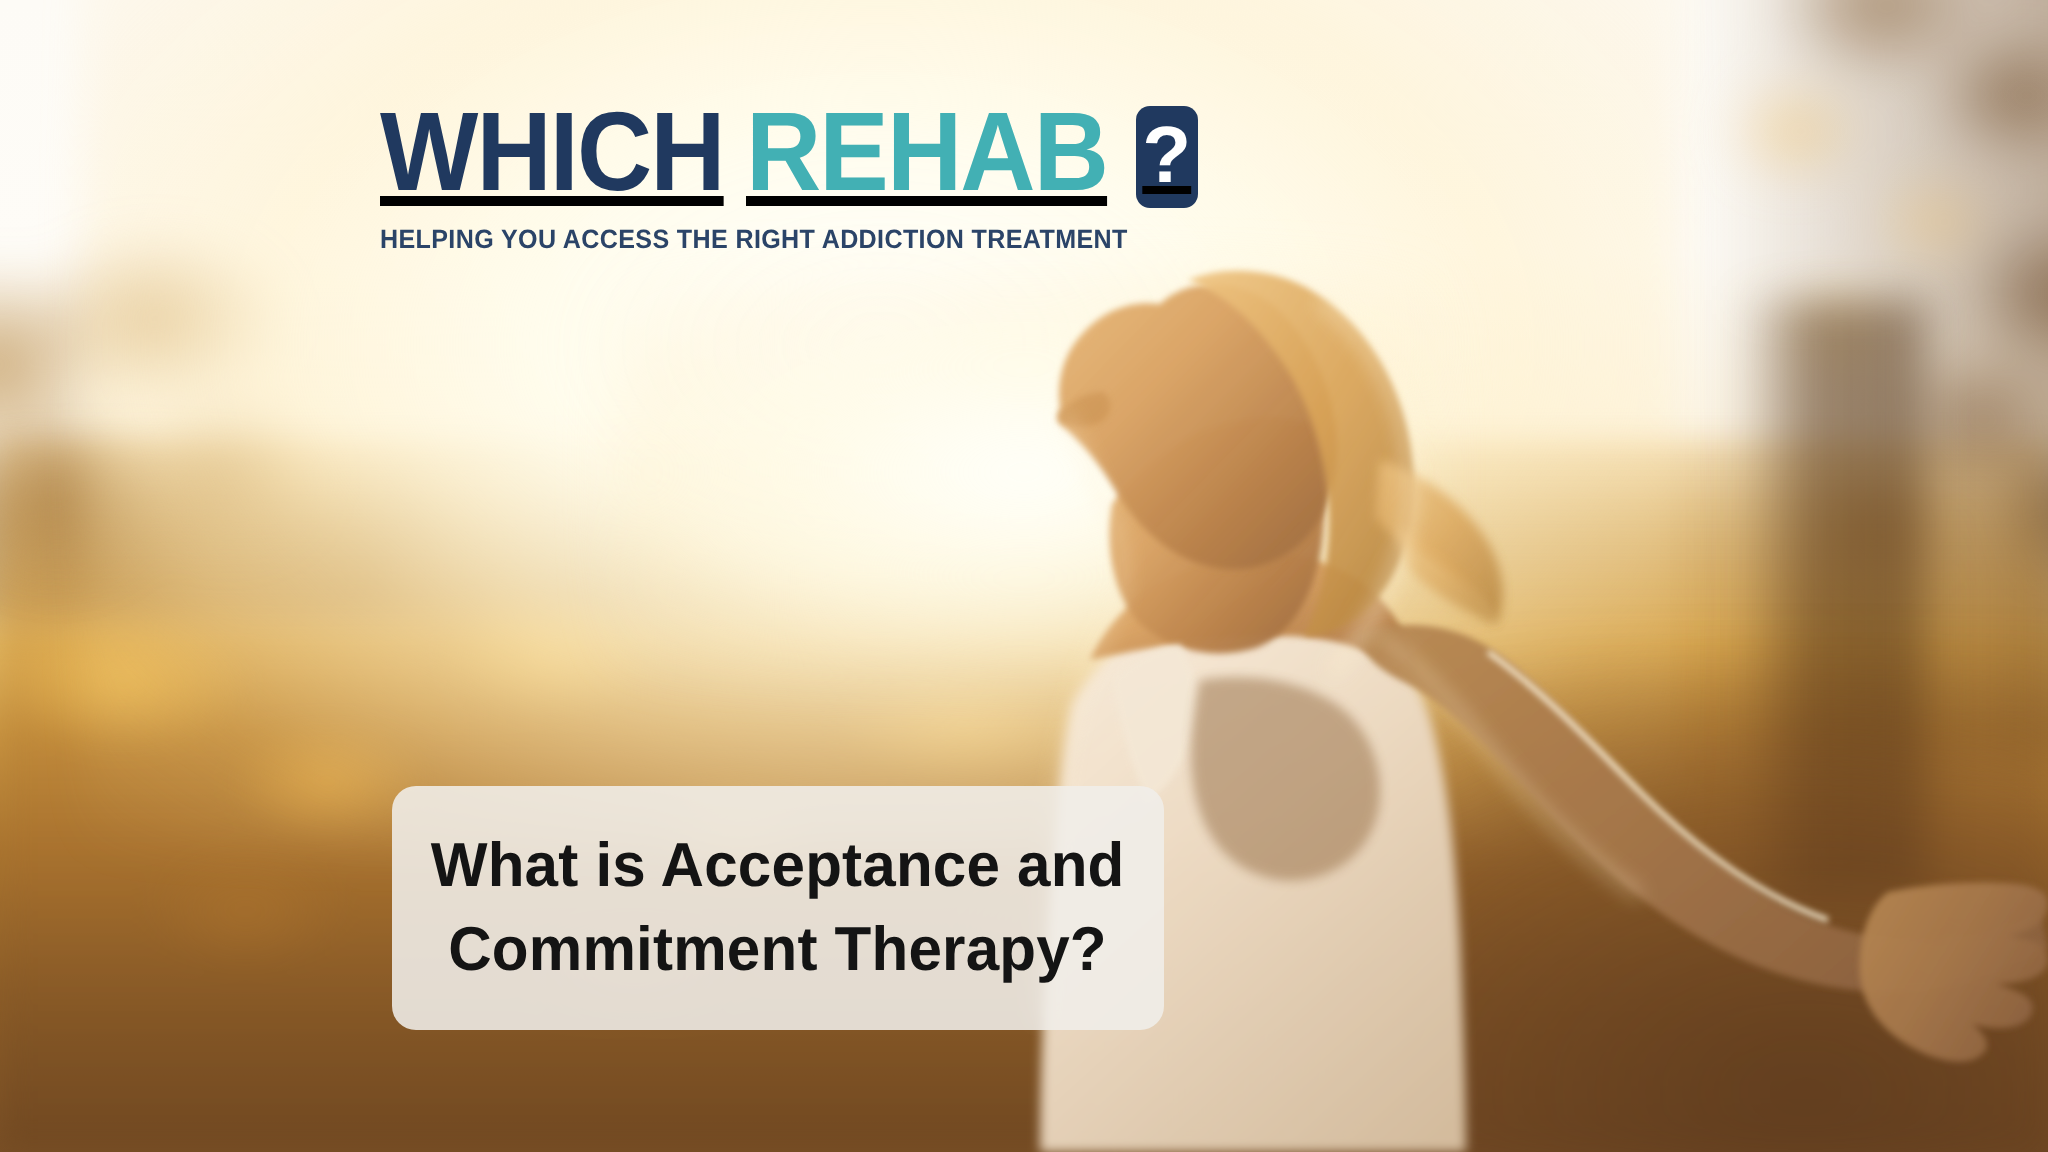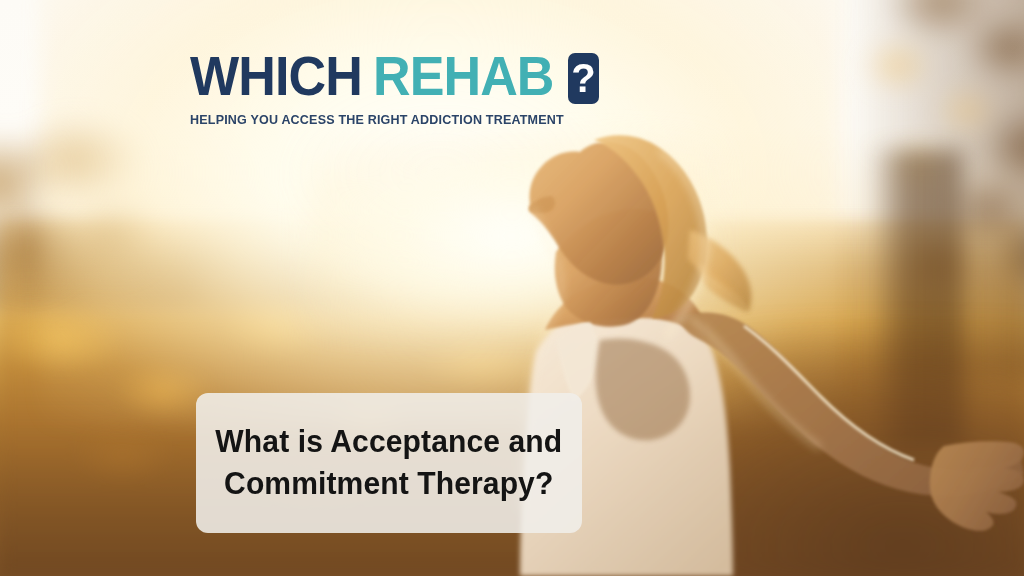--- a/index.html
+++ b/index.html
@@ -153,20 +153,21 @@
   .logo {
     position: absolute;
     left: 190px; top: 48px;
     width: 300px;
   }
   .logo-wordmark {
     display: flex;
     align-items: flex-end;
     line-height: 1;
     white-space: nowrap;
+    text-decoration: underline;
   }
   .logo-which, .logo-rehab {
     font-family: "Liberation Sans Narrow", "Liberation Sans", sans-serif;
     font-weight: 700;
     font-size: 56px;
     letter-spacing: -1px;
     transform: scaleX(0.93);
     transform-origin: left center;
   }
   .logo-which { color: #20395f; }
@@ -198,21 +199,21 @@
     letter-spacing: 0.2px;
     transform: scaleX(0.95);
     transform-origin: left center;
     white-space: nowrap;
   }
 
   
   .title-card {
     position: absolute;
     left: 196px; top: 393px;
-    width: 386px; height: 140px;
+    width: 386px; height: 122px;
     background: rgba(240,238,233,0.88);
     border-radius: 12px;
     display: flex;
     flex-direction: column;
     align-items: center;
     justify-content: center;
     box-sizing: border-box;
     padding: 0 16px;
   }
   .title-line {

